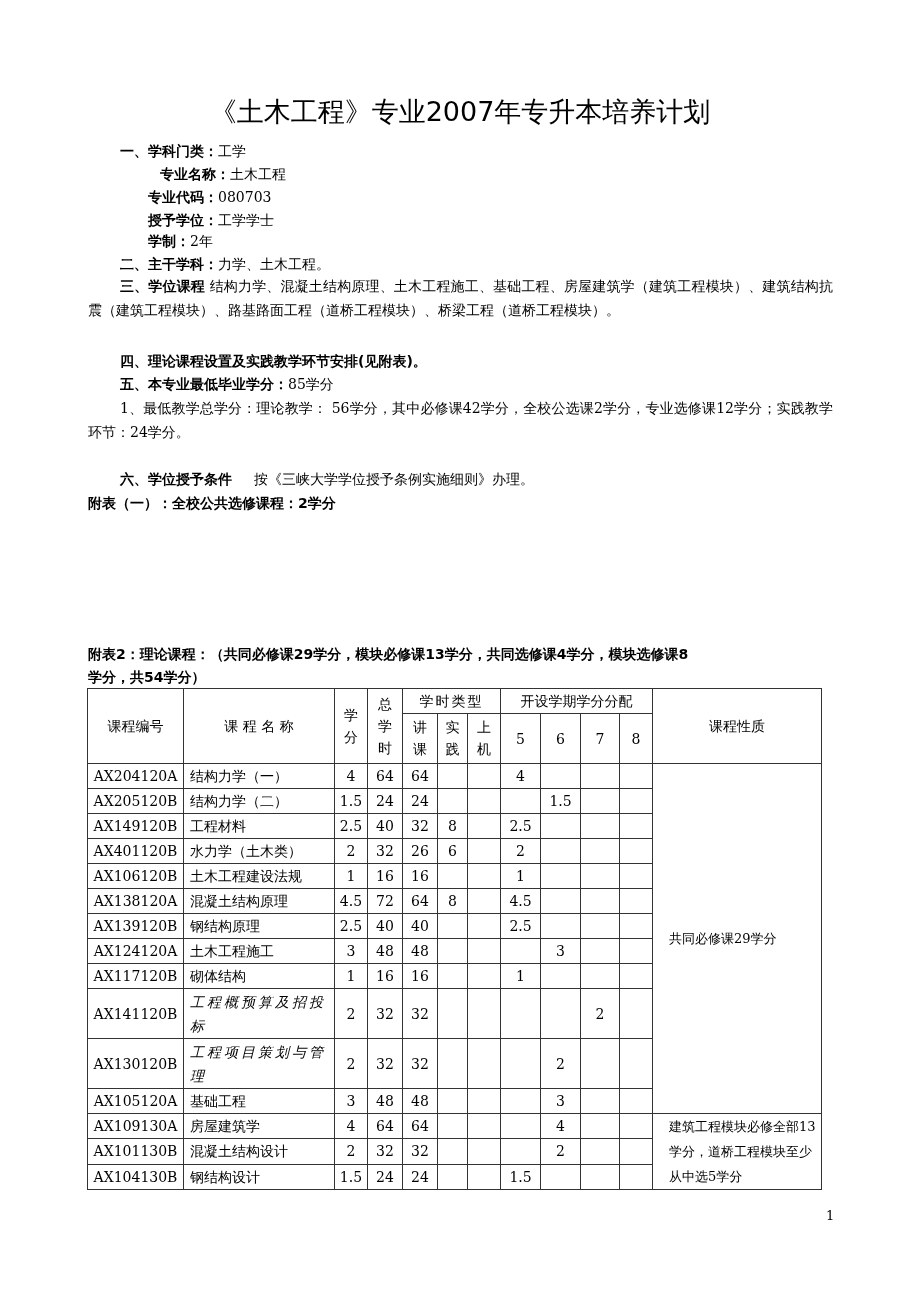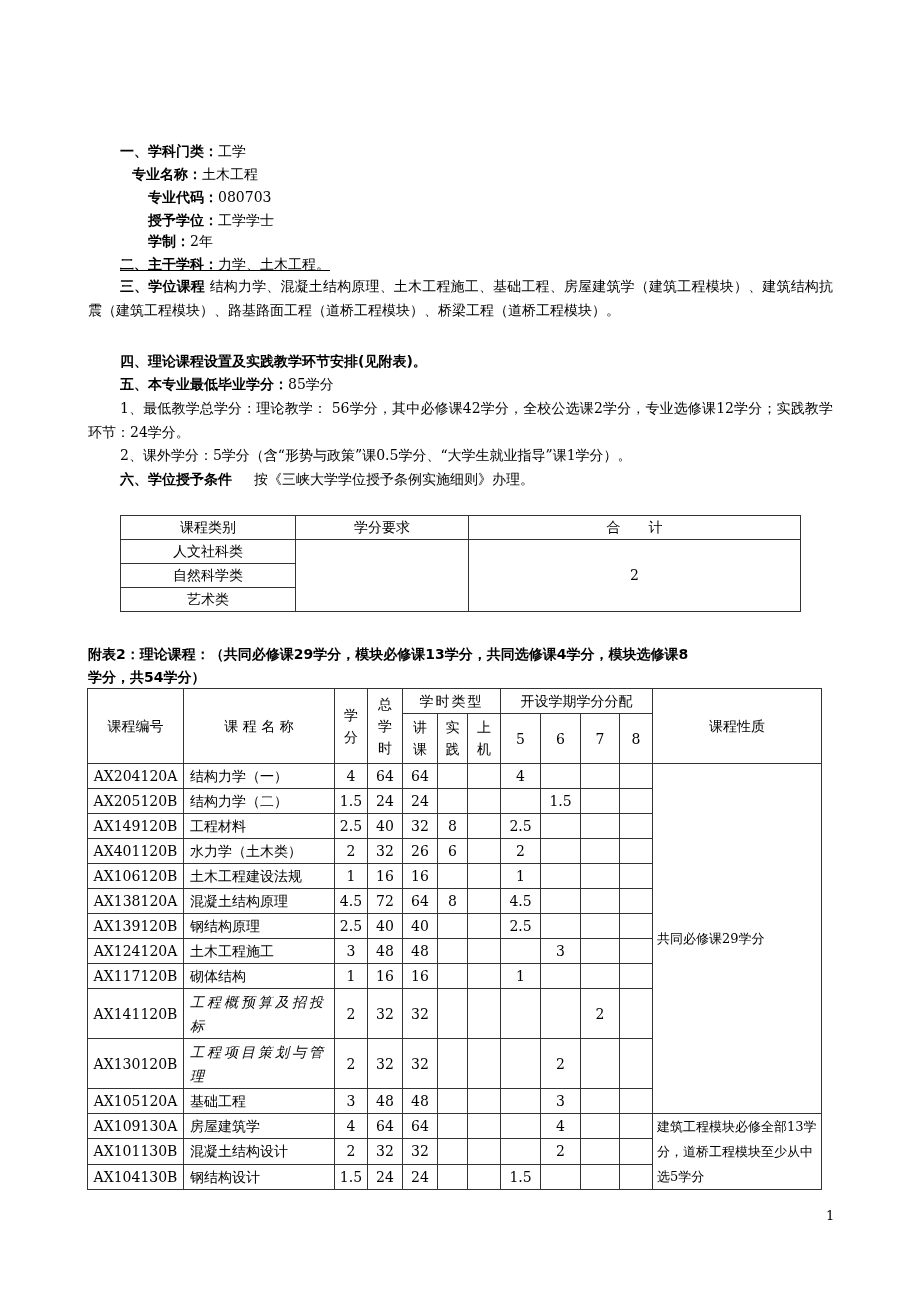--- a/index.html
+++ b/index.html
@@ -18,92 +18,68 @@
   .b { font-family: "DejaVu Sans", "Liberation Sans", sans-serif; font-weight: bold; }
   .para {
     position: absolute; left: 88px; width: 745px; font-size: 14px; line-height: 23.5px;
     text-indent: 32px; text-align: justify;
   }
   table { border-collapse: collapse; position: absolute; table-layout: fixed; }
   td { border: 1px solid #333; text-align: center; vertical-align: middle; padding: 0; font-size: 14px; }
   .t1 td { height: 23px; line-height: 23px; }
   .t2 td { line-height: 24px; }
   .t2 td.name { text-align: left; padding-left: 6px; }
-  .t2 td.nature { text-align: left; padding-left: 4px; font-size: 13px; line-height: 25px; }
+  .t2 td.nature { text-align: left; padding-left: 16px; font-size: 13px; line-height: 25px; }
   .t2 td.wrap { line-height: 24px; letter-spacing: 3px; font-style: italic; }
   .vert { display: inline-block; width: 16px; line-height: 22px; white-space: normal; word-break: break-all; }
   .pagenum { position: absolute; left: 826px; top: 1208px; font-size: 13px; }
 </style>
 </head>
 <body>
 
 <div class="page">
 
+  <div class="title">《土木工程》专业2007年专升本培养计划</div>
 
   <div class="line" style="left:120px; top:140px;">
     <span class="b">一、学科门类：</span><span>工学</span>
   </div>
-  <div class="line" style="left:132px; top:163px;">
+  <div class="line" style="left:160px; top:163px;">
     <span class="b">专业名称：</span><span>土木工程</span>
   </div>
   <div class="line" style="left:148px; top:186px;">
     <span class="b">专业代码：</span><span>080703</span>
   </div>
   <div class="line" style="left:148px; top:209px;">
     <span class="b">授予学位：</span><span>工学学士</span>
   </div>
   <div class="line" style="left:148px; top:230px;">
     <span class="b">学制：</span><span>2年</span>
   </div>
 
-  <div class="line" style="left:120px; top:253px;text-decoration:underline;">
+  <div class="line" style="left:120px; top:253px;">
     <span class="b">二、主干学科：</span><span>力学、土木工程。</span>
   </div>
 
   <div class="para" style="top:275px;"><span class="b">三、学位课程</span><span> 结构力学、混凝土结构原理、土木工程施工、基础工程、房屋建筑学（建筑工程模块）、建筑结构抗震（建筑工程模块）、路基路面工程（道桥工程模块）、桥梁工程（道桥工程模块）。</span></div>
 
   <div class="line" style="left:120px; top:350px;">
     <span class="b">四、理论课程设置及实践教学环节安排(见附表)。</span>
   </div>
 
   <div class="line" style="left:120px; top:373px;">
     <span class="b">五、本专业最低毕业学分：</span><span>85学分</span>
   </div>
   <div class="para" style="top:397px;">1、最低教学总学分：理论教学： 56学分，其中必修课42学分，全校公选课2学分，专业选修课12学分；实践教学环节：24学分。</div>
-  <div class="line" style="left:120px; top:444px;">2、课外学分：5学分（含“形势与政策”课0.5学分、“大学生就业指导”课1学分）。</div>
 
   <div class="line" style="left:120px; top:468px;text-align:center;">
     <span class="b">六、学位授予条件</span><span style="display:inline-block;width:22px;"></span><span>按《三峡大学学位授予条例实施细则》办理。</span>
   </div>
 
-  <table class="t1" style="left:120px; top:515px; width:680px;">
-    <colgroup>
-        <col style="width:175px">
-        <col style="width:173px">
-        <col style="width:332px">
-      </colgroup>
-    <tbody>
-        <tr>
-      <td>课程类别</td>
-      <td>学分要求</td>
-      <td style="white-space:pre;">合　　计</td>
-    </tr>
-    <tr>
-      <td>人文社科类</td>
-      <td rowspan="3"></td>
-      <td rowspan="3">2</td>
-    </tr>
-    <tr>
-      <td>自然科学类</td>
-    </tr>
-    <tr>
-      <td>艺术类</td>
-    </tr>
-  </tbody>
-    </table>
+  <div class="line b" style="left:88px; top:492px;">附表（一）：全校公共选修课程：2学分</div>
 
   <div class="line b" style="left:88px; top:643px;">附表2：理论课程：（共同必修课29学分，模块必修课13学分，共同选修课4学分，模块选修课8</div>
   <div class="line b" style="left:88px; top:666px;">学分，共54学分）</div>
 
   <table class="t2" id="course-table" style="left:87px; top:688px; width:734px;">
     <colgroup>
       <col style="width:96px">
         <col style="width:151px">
         <col style="width:33px">
         <col style="width:35px">

